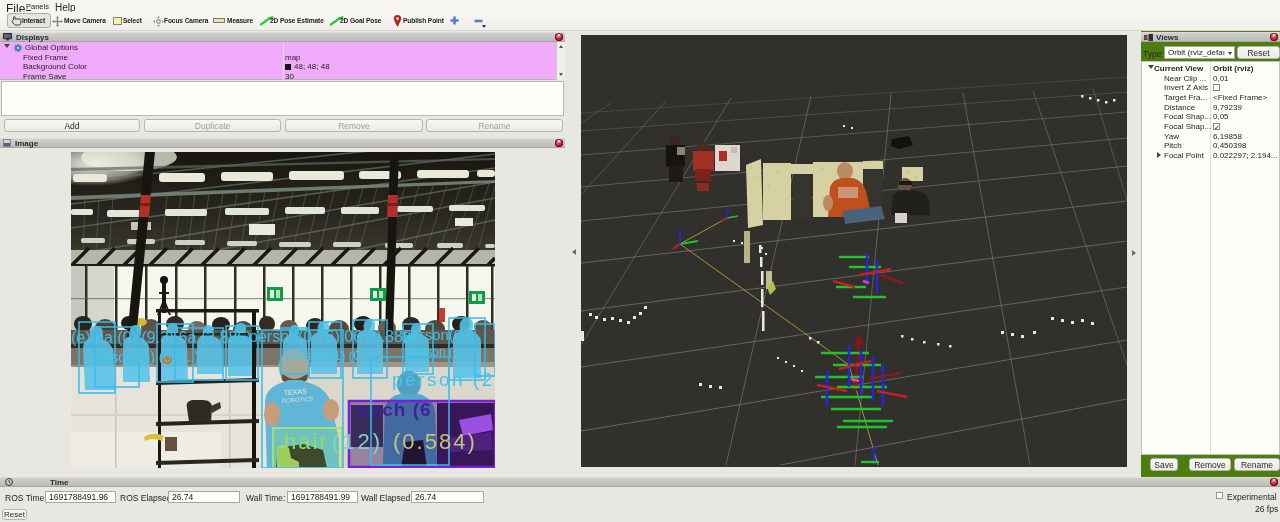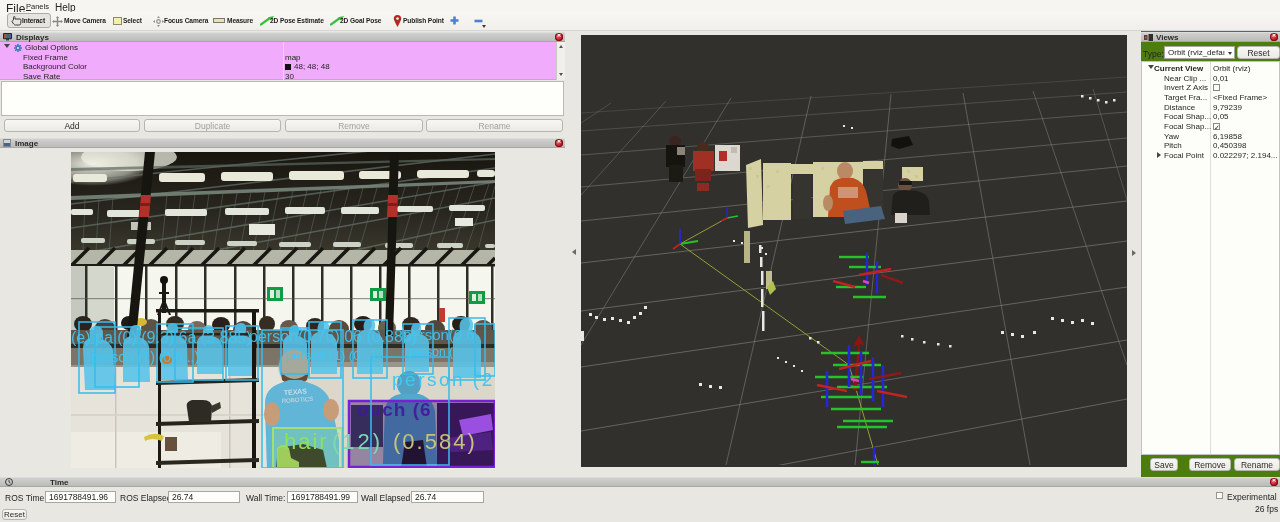--- a/index.html
+++ b/index.html
@@ -105,21 +105,21 @@
           <path d="M5 0 L5 10 M0 5 L10 5 M1.5 1.5 L8.5 8.5 M8.5 1.5 L1.5 8.5"></path>
         </g>
         <circle cx="5" cy="5" r="1.2" fill="#fdfdfa"></circle>
       </svg>
     <span class="treerow" style="left:25px;top:1px;">Global Options</span>
     <span class="treerow" style="left:23px;top:11px;">Fixed Frame</span>
       <span class="treerow" style="left:285px;top:11px;">map</span>
     <span class="treerow" style="left:23px;top:20px;">Background Color</span>
     <span class="abs" style="left:285px;top:22px;width:6px;height:6px;background:#111;"></span>
     <span class="treerow" style="left:294px;top:20px;">48; 48; 48</span>
-    <span class="treerow" style="left:23px;top:30px;">Save Rate</span>
+    <span class="treerow" style="left:23px;top:30px;">Frame Save</span>
       <span class="treerow" style="left:285px;top:30px;">30</span>
   </div>
 
   <div class="abs" style="left:1px;top:50px;width:563px;height:35px;background:#fefefb;border:1px solid #bab8b4;"></div>
 
   <div class="btn" style="left:4px;top:88px;width:136px;height:13px;line-height:12px;">Add</div>
   <div class="btn dis" style="left:144px;top:88px;width:137px;height:13px;line-height:12px;">Duplicate</div>
   <div class="btn dis" style="left:285px;top:88px;width:138px;height:13px;line-height:12px;">Remove</div>
   <div class="btn dis" style="left:426px;top:88px;width:137px;height:13px;line-height:12px;">Rename</div>
 
@@ -650,21 +650,21 @@
   <span class="abs" style="left:2px;top:18px;font-size:8.5px;">Type:</span>
   <div class="abs" style="left:23px;top:15px;width:71px;height:13px;background:#fdfdfb;border:1px solid #a8a6a2;font-size:8px;line-height:11px;padding-left:3px;white-space:nowrap;overflow:hidden;">Orbit (rviz_defaı
     <span class="abs" style="right:2px;top:5px;width:0;height:0;border-left:2.5px solid transparent;border-right:2.5px solid transparent;border-top:3px solid #3a3a38;"></span>
   </div>
   <div class="btn" style="left:96px;top:15px;width:43px;height:13px;line-height:12px;">Reset</div>
 
   <div class="abs" style="left:0;top:30px;width:139px;height:394px;background:#fdfdfa;border:1px solid #c5c3bf;">
     <div class="abs" style="left:68px;top:0;width:1px;height:392px;background:#e0dedA;"></div>
     <div class="treerow" style="left:7px;top:2px;"><span style="display:inline-block;width:0;height:0;border-top:3px solid transparent;border-bottom:3px solid transparent;border-left:4px solid #46443f;transform:rotate(90deg);vertical-align:1px;"></span></div>
     <span class="treerow" style="left:12px;top:2px;font-weight:bold;">Current View</span>
-      <span class="treerow" style="left:71px;top:2px;font-weight:normal;">Orbit (rviz)</span>
+      <span class="treerow" style="left:71px;top:2px;font-weight:bold;">Orbit (rviz)</span>
     <span class="treerow" style="left:22px;top:12px;">Near Clip ...</span>
       <span class="treerow" style="left:71px;top:12px;">0,01</span>
     <span class="treerow" style="left:22px;top:21px;">Invert Z Axis</span>
       <span class="abs" style="left:71px;top:22px;width:7px;height:7px;background:#fdfdfa;border:1px solid #8a8884;"></span>
     <span class="treerow" style="left:22px;top:31px;">Target Fra...</span>
       <span class="treerow" style="left:71px;top:31px;">&lt;Fixed Frame&gt;</span>
     <span class="treerow" style="left:22px;top:41px;">Distance</span>
       <span class="treerow" style="left:71px;top:41px;">9,79239</span>
     <span class="treerow" style="left:22px;top:50px;">Focal Shap...</span>
       <span class="treerow" style="left:71px;top:50px;">0,05</span>

